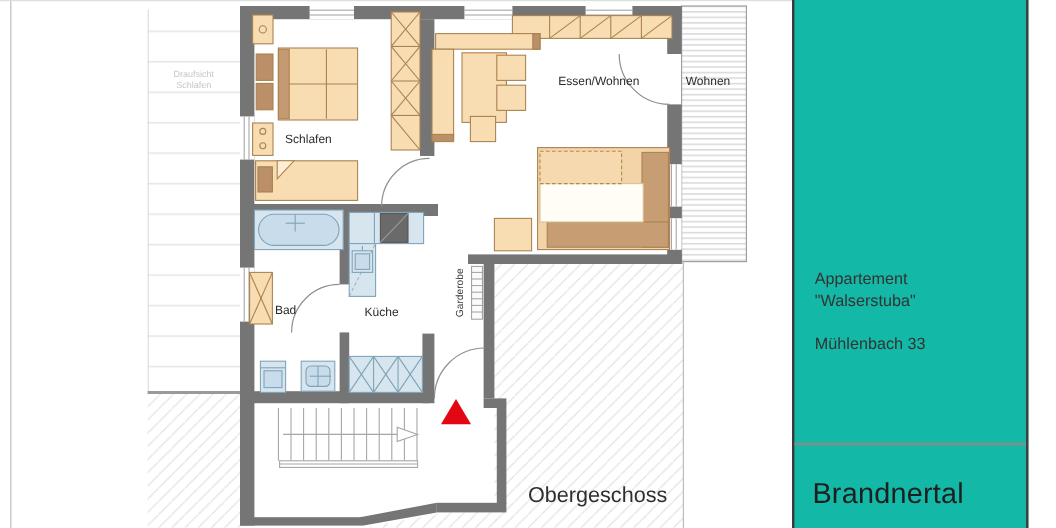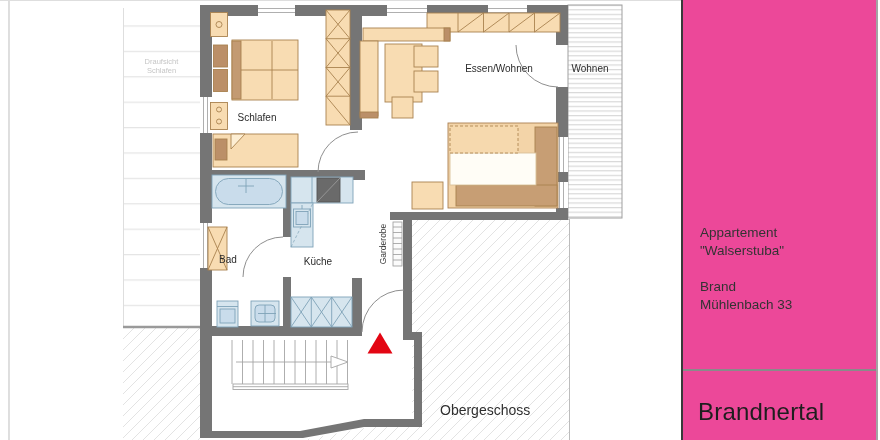--- a/index.html
+++ b/index.html
@@ -2,24 +2,24 @@
 <html><head>
 <meta charset="utf-8">
 <style>
   html,body{margin:0;padding:0;background:#fff;}
   body{font-family:"Liberation Sans",sans-serif;}
   .stage{position:relative;width:880px;height:440px;overflow:hidden;background:#ffffff;}
   .plan-svg{position:absolute;left:0;top:0;}
   .lbl{position:absolute;color:#2b2b2b;font-size:10px;white-space:nowrap;}
   .lbl-center{transform:translate(-50%,-50%);}
   .lbl-rot{transform:translate(-50%,-50%) rotate(-90deg);font-size:8.5px;color:#3a3a3a;}
-  .lbl-floor{font-size:14px;color:#2f2f2f;}
+  .lbl-floor{font-size:18px;color:#2f2f2f;}
   .lbl-canopy{left:123px;top:57px;width:77px;text-align:center;font-size:7.5px;line-height:9px;color:#c6c6c6;}
-  .panel{position:absolute;left:681px;top:0;width:197px;height:440px;box-sizing:border-box;
-         border-left:2px solid #3a3a3a;border-right:2px solid #a3a3a3;background:#ec4899;}
+  .panel{position:absolute;left:660px;top:0;width:197px;height:440px;box-sizing:border-box;
+         border-left:2px solid #3a3a3a;border-right:2px solid #404040;background:#14b8a6;}
   .panel-divider{position:absolute;left:0;right:0;top:369px;border-top:2px solid #8a8a8a;}
   .tb-block{position:absolute;left:17px;font-size:13.5px;line-height:18px;color:#333;}
   .tb-apartment{top:224px;}
   .tb-drawing{top:278px;}
   .tb-brand{position:absolute;left:15px;top:397px;font-size:24px;line-height:30px;color:#1e1e1e;letter-spacing:0.2px;}
   .topline{position:absolute;left:0;top:0;width:683px;height:1px;background:#dedede;}
 </style>
 </head>
 <body>
 
@@ -256,35 +256,34 @@
     <polygon points="380,332.5 392.5,353.5 367.5,353.5" fill="#e30613"></polygon>
   </svg>
 
   <div class="lbl lbl-canopy">
     <div>Draufsicht</div>
     <div>Schlafen</div>
   </div>
   <div class="lbl lbl-center" style="left:257px;top:117px;text-align:center;">Schlafen</div>
   <div class="lbl lbl-center" style="left:487px;top:68px;margin-left:12px;">Essen/Wohnen</div>
   <div class="lbl lbl-center" style="left:590px;top:68px;">Wohnen</div>
-  <div class="lbl lbl-center" style="left:228px;top:259px;">Bad</div>
+  <div class="lbl lbl-center" style="left:238px;top:259px;">Bad</div>
   <div class="lbl lbl-center" style="left:318px;top:261px;text-align:right;">Küche</div>
   <div class="lbl lbl-rot" style="left:383px;top:244px;">Garderobe</div>
   <div class="lbl lbl-floor" style="left:440px;top:402px;">Obergeschoss</div>
 
   <div class="topline"></div>
 
   <div class="panel">
     <div class="panel-divider"></div>
     <div class="tb-block tb-apartment">
       <div>Appartement</div>
       <div>"Walserstuba"</div>
     </div>
     <div class="tb-block tb-drawing">
-      <div>Brand</div>
       <div>Mühlenbach 33</div>
     </div>
     <div class="tb-brand">
       <div>Brandnertal</div>
     </div>
   </div>
 
 </div>
 
 </body></html>

